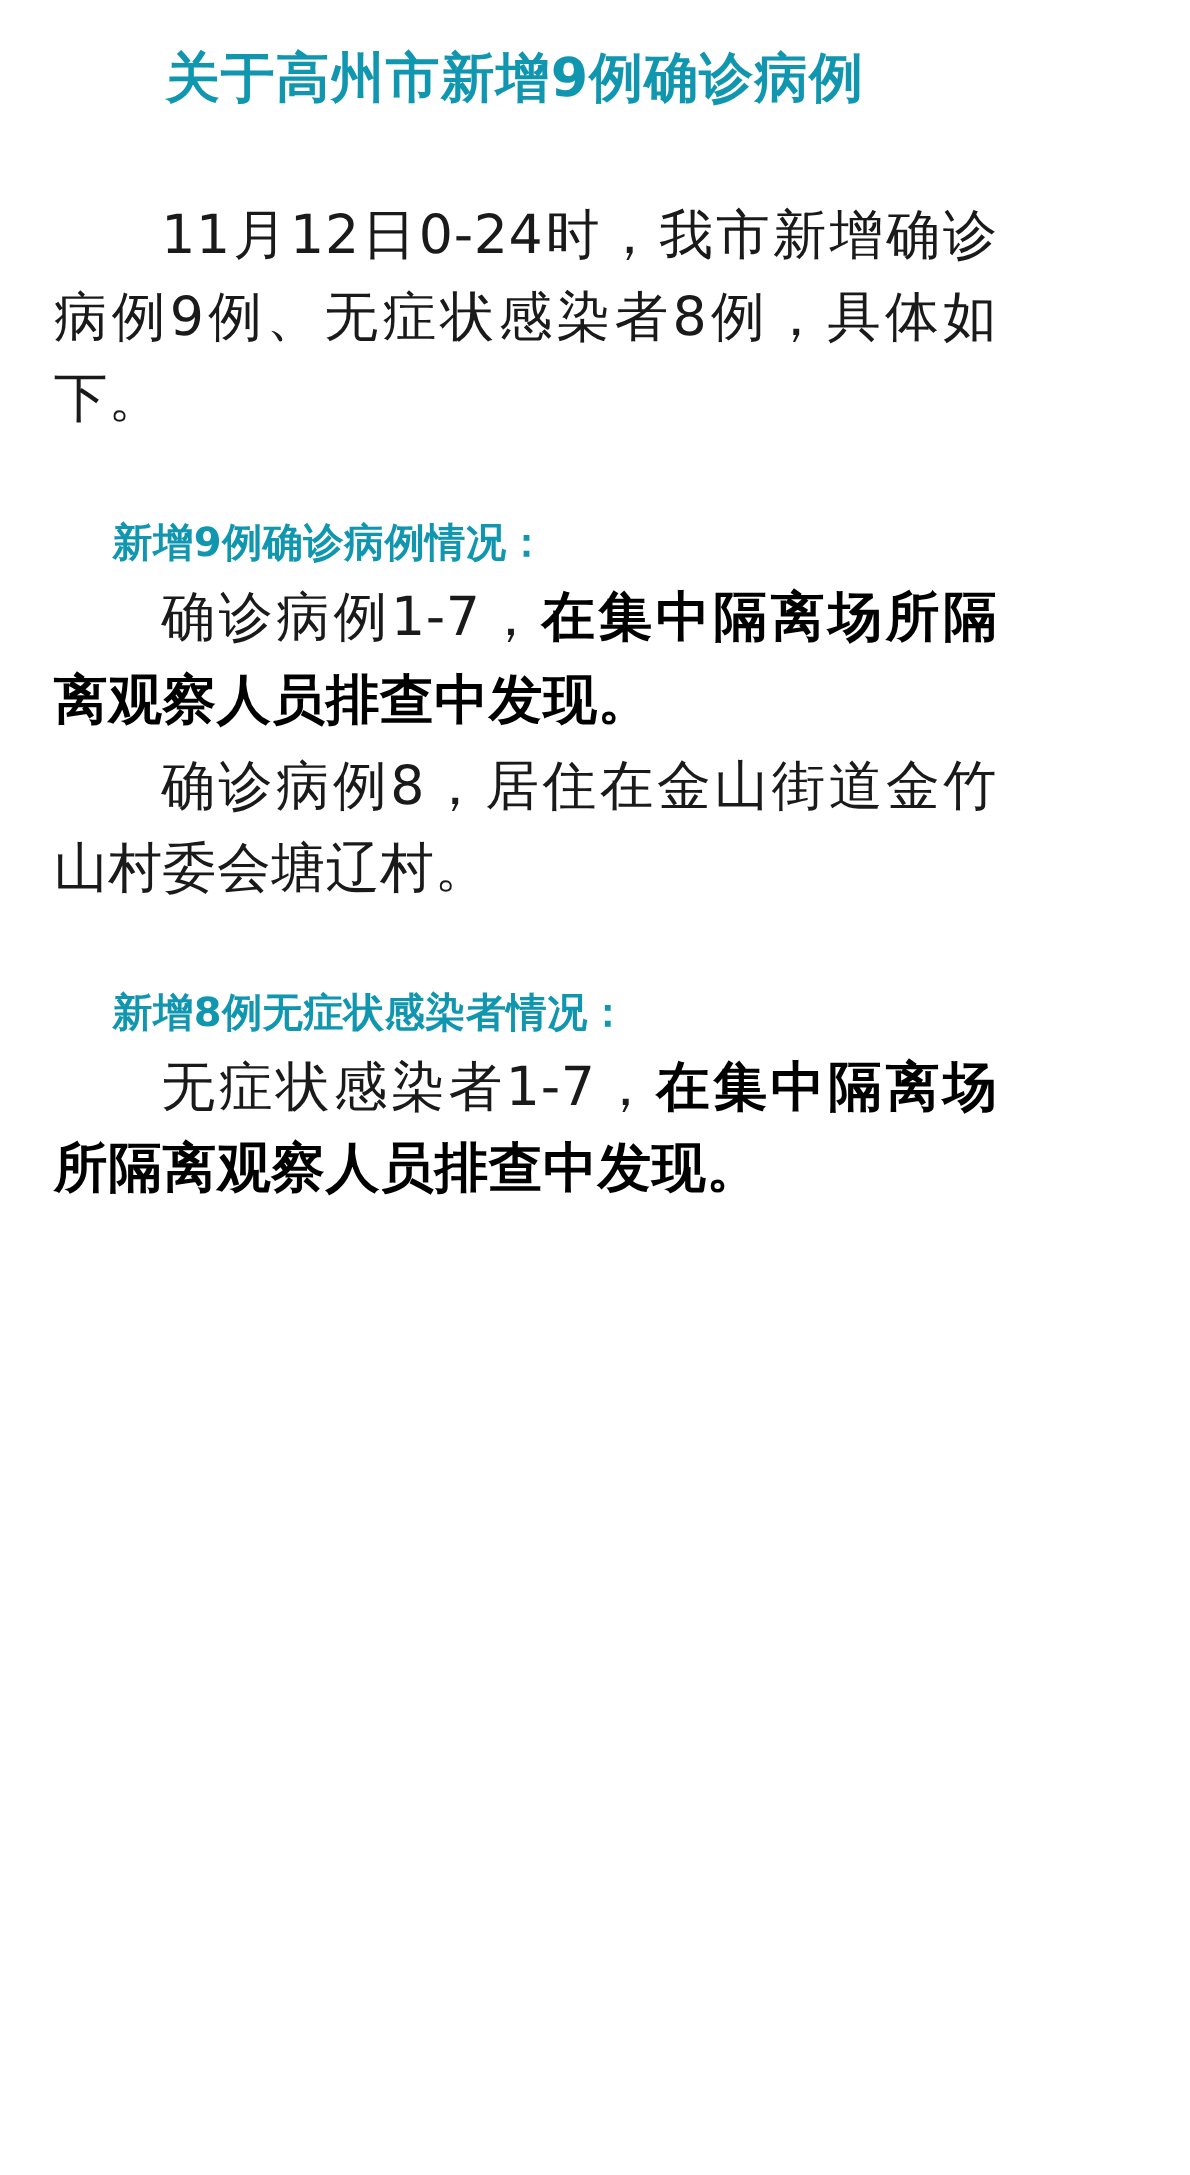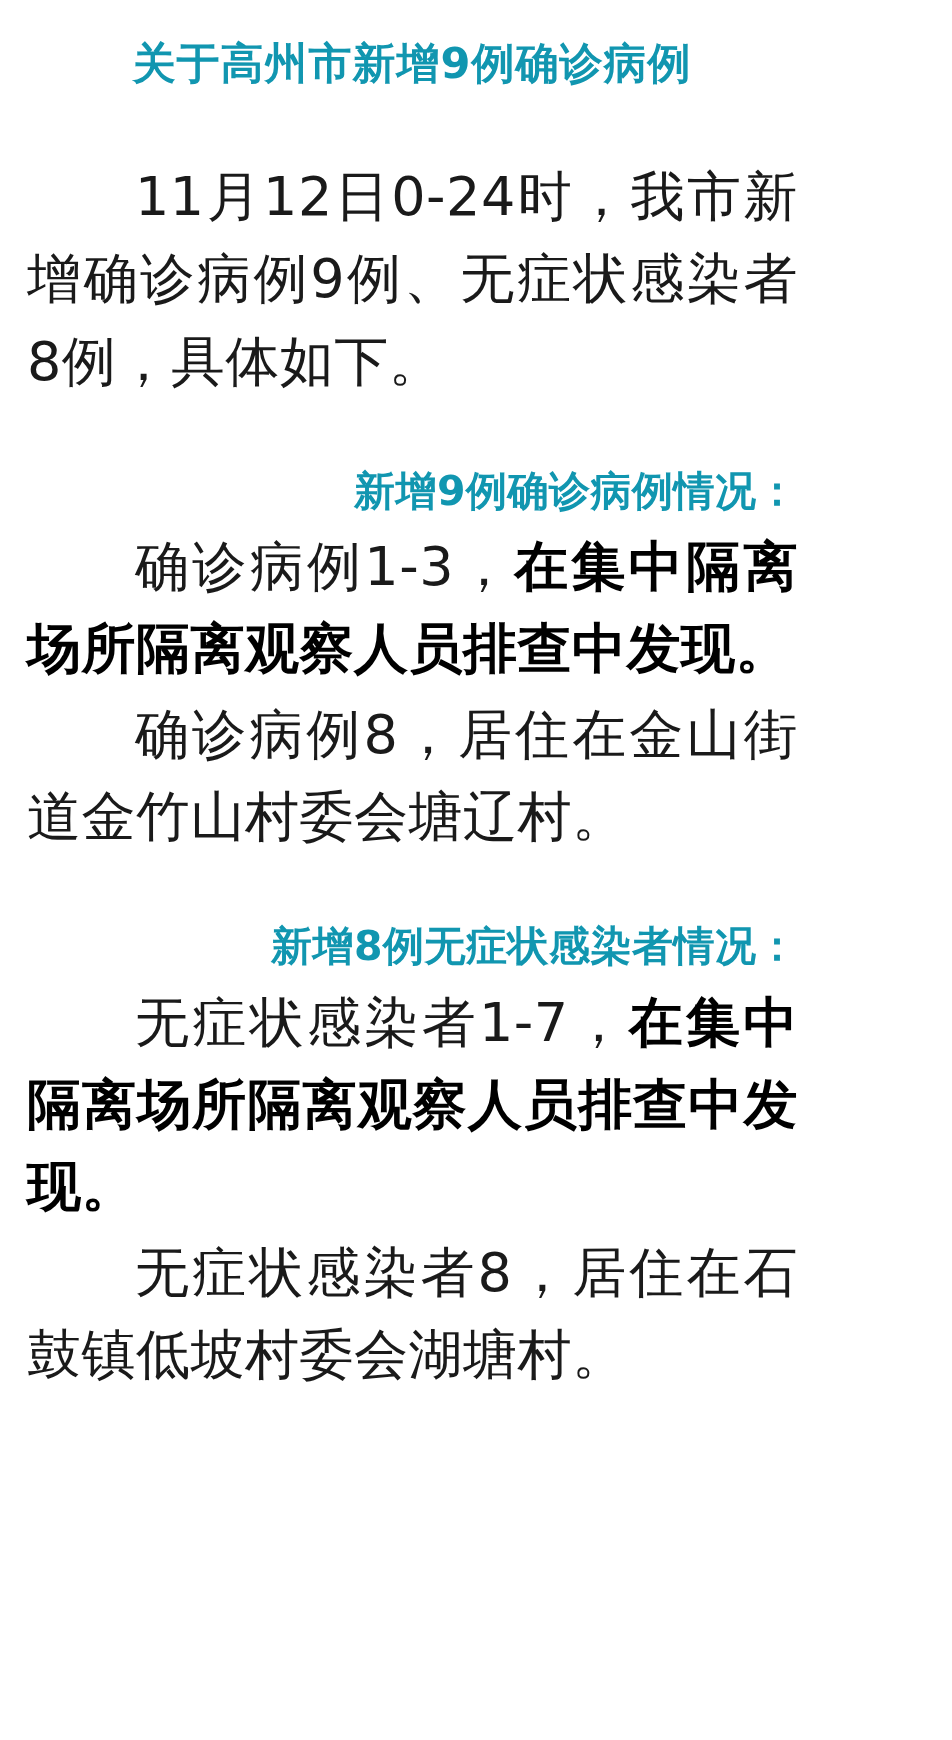--- a/index.html
+++ b/index.html
@@ -29,40 +29,39 @@
     letter-spacing: 1px;
     margin: 8px 0 0 0;
   }
   .title .line {
     display: block;
   }
   .spacer-lg { height: 62px; }
   .spacer-md { height: 54px; }
 
   p.para {
-    font-size: 54px;
+    font-size: 43px;
     line-height: 1.52;
-    margin: 0 0 4px 1px;
+    margin: 0 0 4px 17px;
     text-align: justify;
     text-justify: inter-ideograph;
     letter-spacing: 0.5px;
     color: #1a1a1a;
   }
   p.indent {
     text-indent: 2em;
   }
   .section-head {
     color: #1196b0;
     font-weight: bold;
-    font-size: 41px;
+    font-size: 32px;
     line-height: 1.5;
     margin: 0 0 4px 0;
     text-indent: 2em;
     letter-spacing: 0.5px;
-    text-align: right;
   }
   .b {
     font-weight: bold;
     color: #000000;
   }
 </style>
 </head>
 <body>
 
 <div class="page">
@@ -73,36 +72,33 @@
 
   <div class="spacer-lg"></div>
 
   <p class="para indent">11月12日0-24时，我市新增确诊病例9例、无症状感染者8例，具体如下。</p>
 
   <div class="spacer-md"></div>
 
   <h2 class="section-head">新增9例确诊病例情况：</h2>
 
   <p class="para indent">
-    <span>确诊病例1-3，</span><span class="b">在集中隔离场所隔离观察人员排查中发现。</span>
+    <span>确诊病例1-7，</span><span class="b">在集中隔离场所隔离观察人员排查中发现。</span>
   </p>
 
   <p class="para indent">
     <span>确诊病例8，居住在金山街道金竹山村委会塘辽村。</span>
   </p>
 
 
 
   <div class="spacer-md"></div>
 
   <h2 class="section-head">新增8例无症状感染者情况：</h2>
 
   <p class="para indent">
     <span>无症状感染者1-7，</span><span class="b">在集中隔离场所隔离观察人员排查中发现。</span>
   </p>
 
 
-  <p class="para indent">
-    <span>无症状感染者8，居住在石鼓镇低坡村委会湖塘村。</span>
-  </p>
 
 
 </div>
 
 </body></html>

